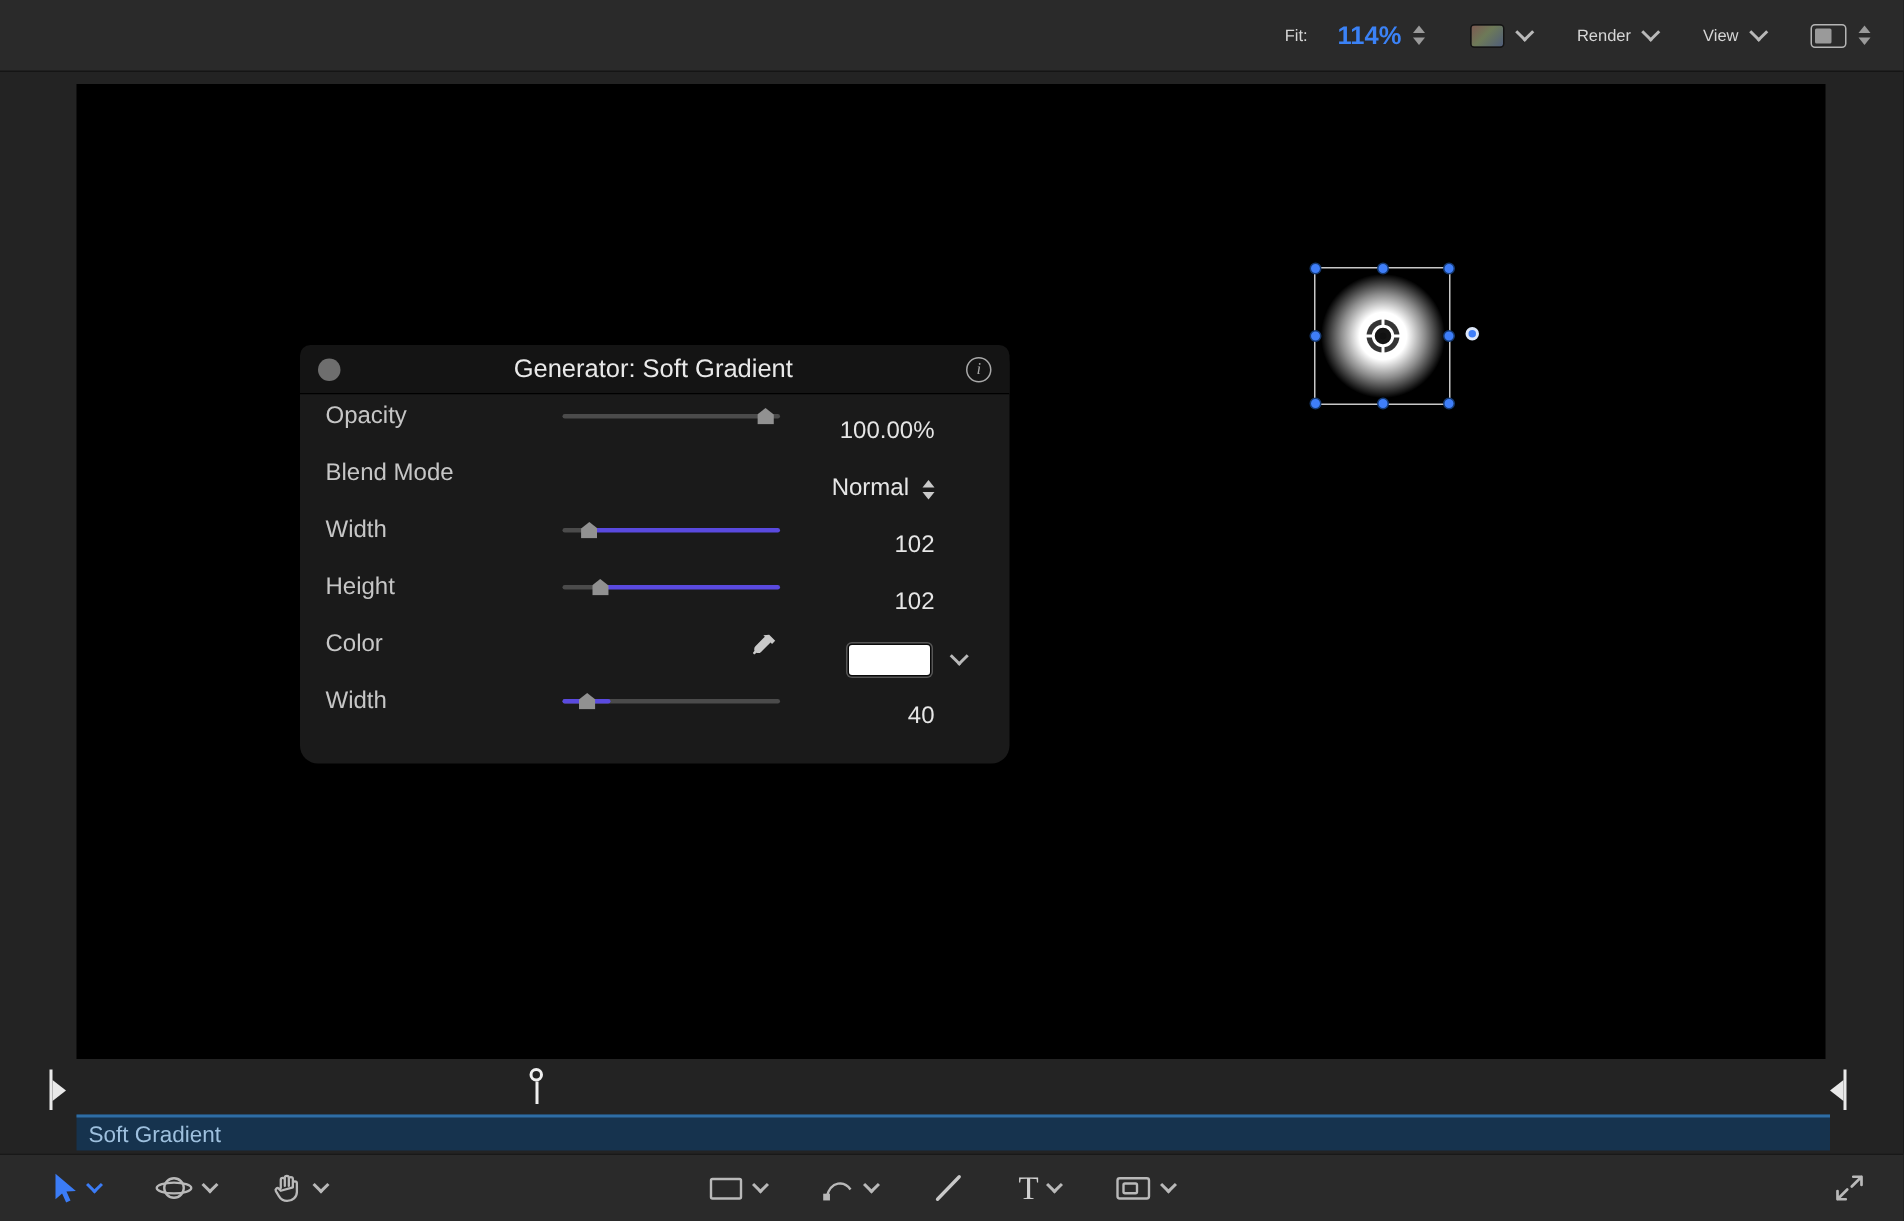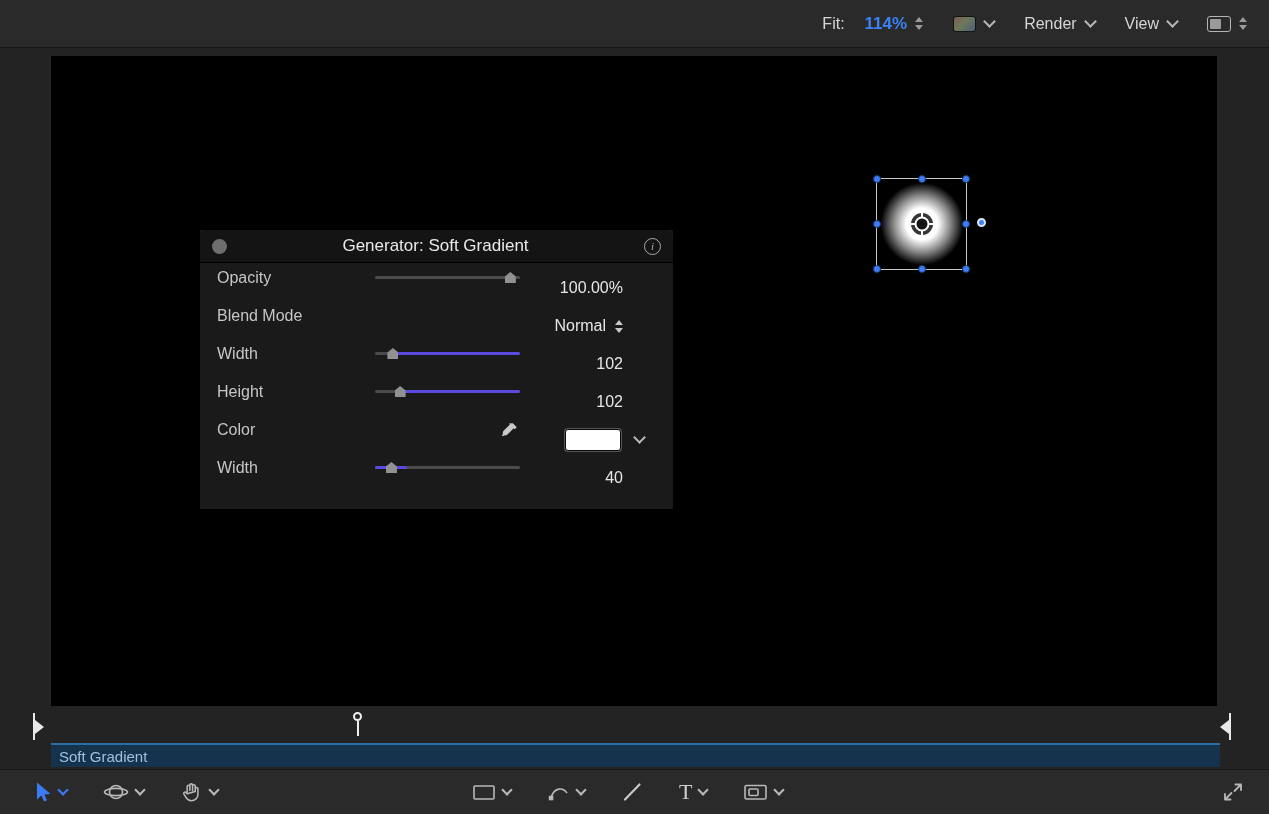--- a/index.html
+++ b/index.html
@@ -5,21 +5,21 @@
   * { margin:0; padding:0; box-sizing:border-box; }
   html,body { width:1269px; height:814px; overflow:hidden; background:#232323;
     font-family:"Liberation Sans", sans-serif; -webkit-font-smoothing:antialiased; }
 
   
   .topbar { position:absolute; left:0; top:0; width:1269px; height:48px;
     background:#2a2a2a; border-bottom:1px solid #151515;
     display:flex; align-items:center; justify-content:flex-end;
     padding-right:22px; gap:30px; }
   .tb-group { display:flex; align-items:center; cursor:default; }
-  .tb-label { color:#d6d6d6; font-size:16px; }
+  .tb-label { color:#d6d6d6; font-size:11px; }
   .tb-dim   { color:#3b82f6; font-size:17px; margin-left:20px;font-weight:bold; }
   .chev { width:9px; height:9px; border-right:2px solid #b9b9b9; border-bottom:2px solid #b9b9b9;
     display:inline-block; transform:rotate(45deg); margin-left:9px; margin-top:-5px; }
   .chev.blue { border-color:#3b7cf6; }
   .stepper { display:inline-flex; flex-direction:column; row-gap:3px; margin-left:8px; }
   .stepper i { display:block; width:0; height:0; border-left:4.5px solid transparent; border-right:4.5px solid transparent; }
   .stepper .up { border-bottom:5px solid #9a9a9a; }
   .stepper .dn { border-top:5px solid #9a9a9a; }
   .stepper.bright .up { border-bottom-color:#c9c9c9; }
   .stepper.bright .dn { border-top-color:#c9c9c9; }
@@ -42,21 +42,21 @@
   .handle { position:absolute; width:8px; height:8px; border-radius:50%;
     background:#3f7ef8; border:1px solid #153a73; }
   .h-tl{left:-4px;top:-4px} .h-tm{left:calc(50% - 4px);top:-4px} .h-tr{right:-4px;top:-4px}
   .h-ml{left:-4px;top:calc(50% - 4px)} .h-mr{right:-4px;top:calc(50% - 4px)}
   .h-bl{left:-4px;bottom:-4px} .h-bm{left:calc(50% - 4px);bottom:-4px} .h-br{right:-4px;bottom:-4px}
   .h-ext { position:absolute; left:calc(100% + 11px); top:calc(50% - 6px); width:9px; height:9px;
     border-radius:50%; background:#3f7ef8; border:2px solid #dce6f8; }
 
   
   .hud { position:absolute; left:200px; top:230px; width:473px; background:rgba(27,27,27,0.97);
-    border-radius:1px; box-shadow:0 12px 34px rgba(0,0,0,0.55); z-index:5; }
+    border-radius:12px; box-shadow:0 12px 34px rgba(0,0,0,0.55); z-index:5; }
   .hud-titlebar { height:33px; background:#141414; border-radius:7px 7px 0 0; border-bottom:1px solid #000;
     display:flex; align-items:center; padding:0 12px; }
   .hud-close { width:15px; height:15px; border-radius:50%; background:#6e6e6e; flex:0 0 auto; }
   .hud-title { flex:1; text-align:center; color:#e9e9e9; font-size:17px; }
   .hud-info { width:17px; height:17px; border-radius:50%; border:1.5px solid #a9a9a9; color:#a9a9a9;
     font-size:11px; font-style:italic; font-family:"Liberation Serif", serif;
     display:flex; align-items:center; justify-content:center; flex:0 0 auto; }
   .hud-body { padding:6px 0 12px; }
   .hud-row { height:38px; display:flex; padding-left:17px; }
   .row-label { width:158px; color:#c6c6c6; font-size:16px; }

